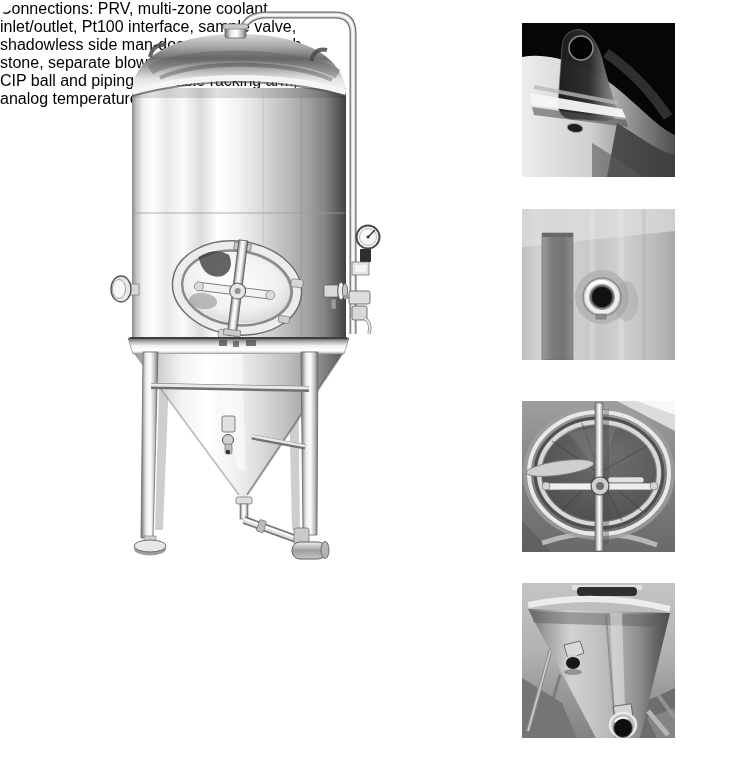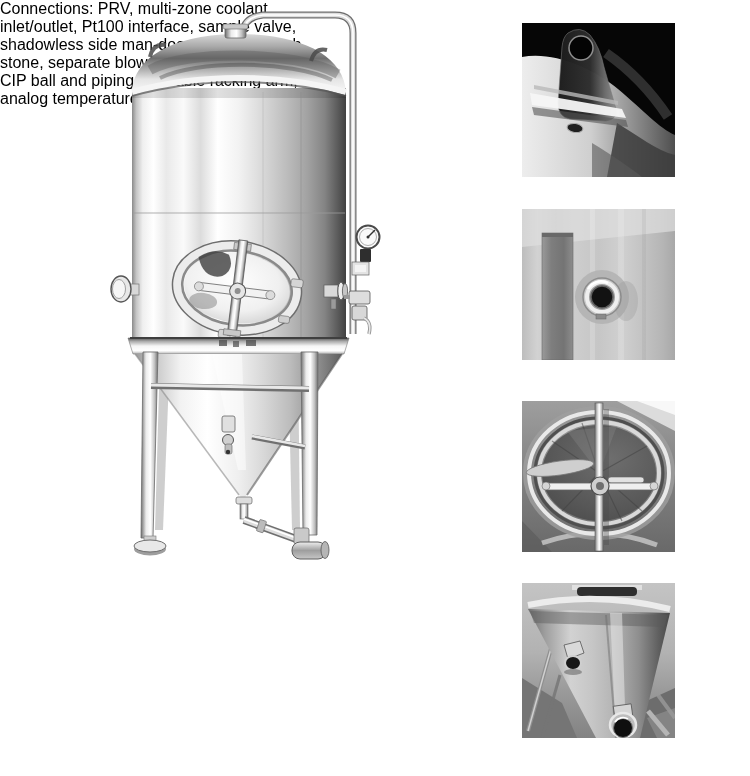--- a/index.html
+++ b/index.html
@@ -1,17 +1,17 @@
 <!DOCTYPE html>
 <html><head>
 <meta charset="utf-8">
 <style>
   html,body{margin:0;padding:0;}
   body{width:750px;height:776px;background:#ffffff;font-family:"Liberation Sans",sans-serif;}
-  .page{position:relative;width:750px;height:776px;background:#ffffff;overflow:hidden;}
+  .page{position:relative;width:750px;height:776px;background:#ffffff;overflow:hidden;border-radius:25px;}
   figure{margin:0;padding:0;}
   .main-photo{position:absolute;left:0;top:0;width:510px;height:570px;}
   .thumb{position:absolute;left:522px;width:153px;background:#c9c9c9;}
   .thumb svg{display:block;}
   #thumb-1{top:23px;height:154px;}
   #thumb-2{top:209px;height:151px;}
   #thumb-3{top:401px;height:151px;}
   #thumb-4{top:583px;height:155px;}
   .desc{position:absolute;left:55px;top:572px;width:440px;color:#000000;
         font-size:21px;line-height:28.3px;font-weight:400;}

